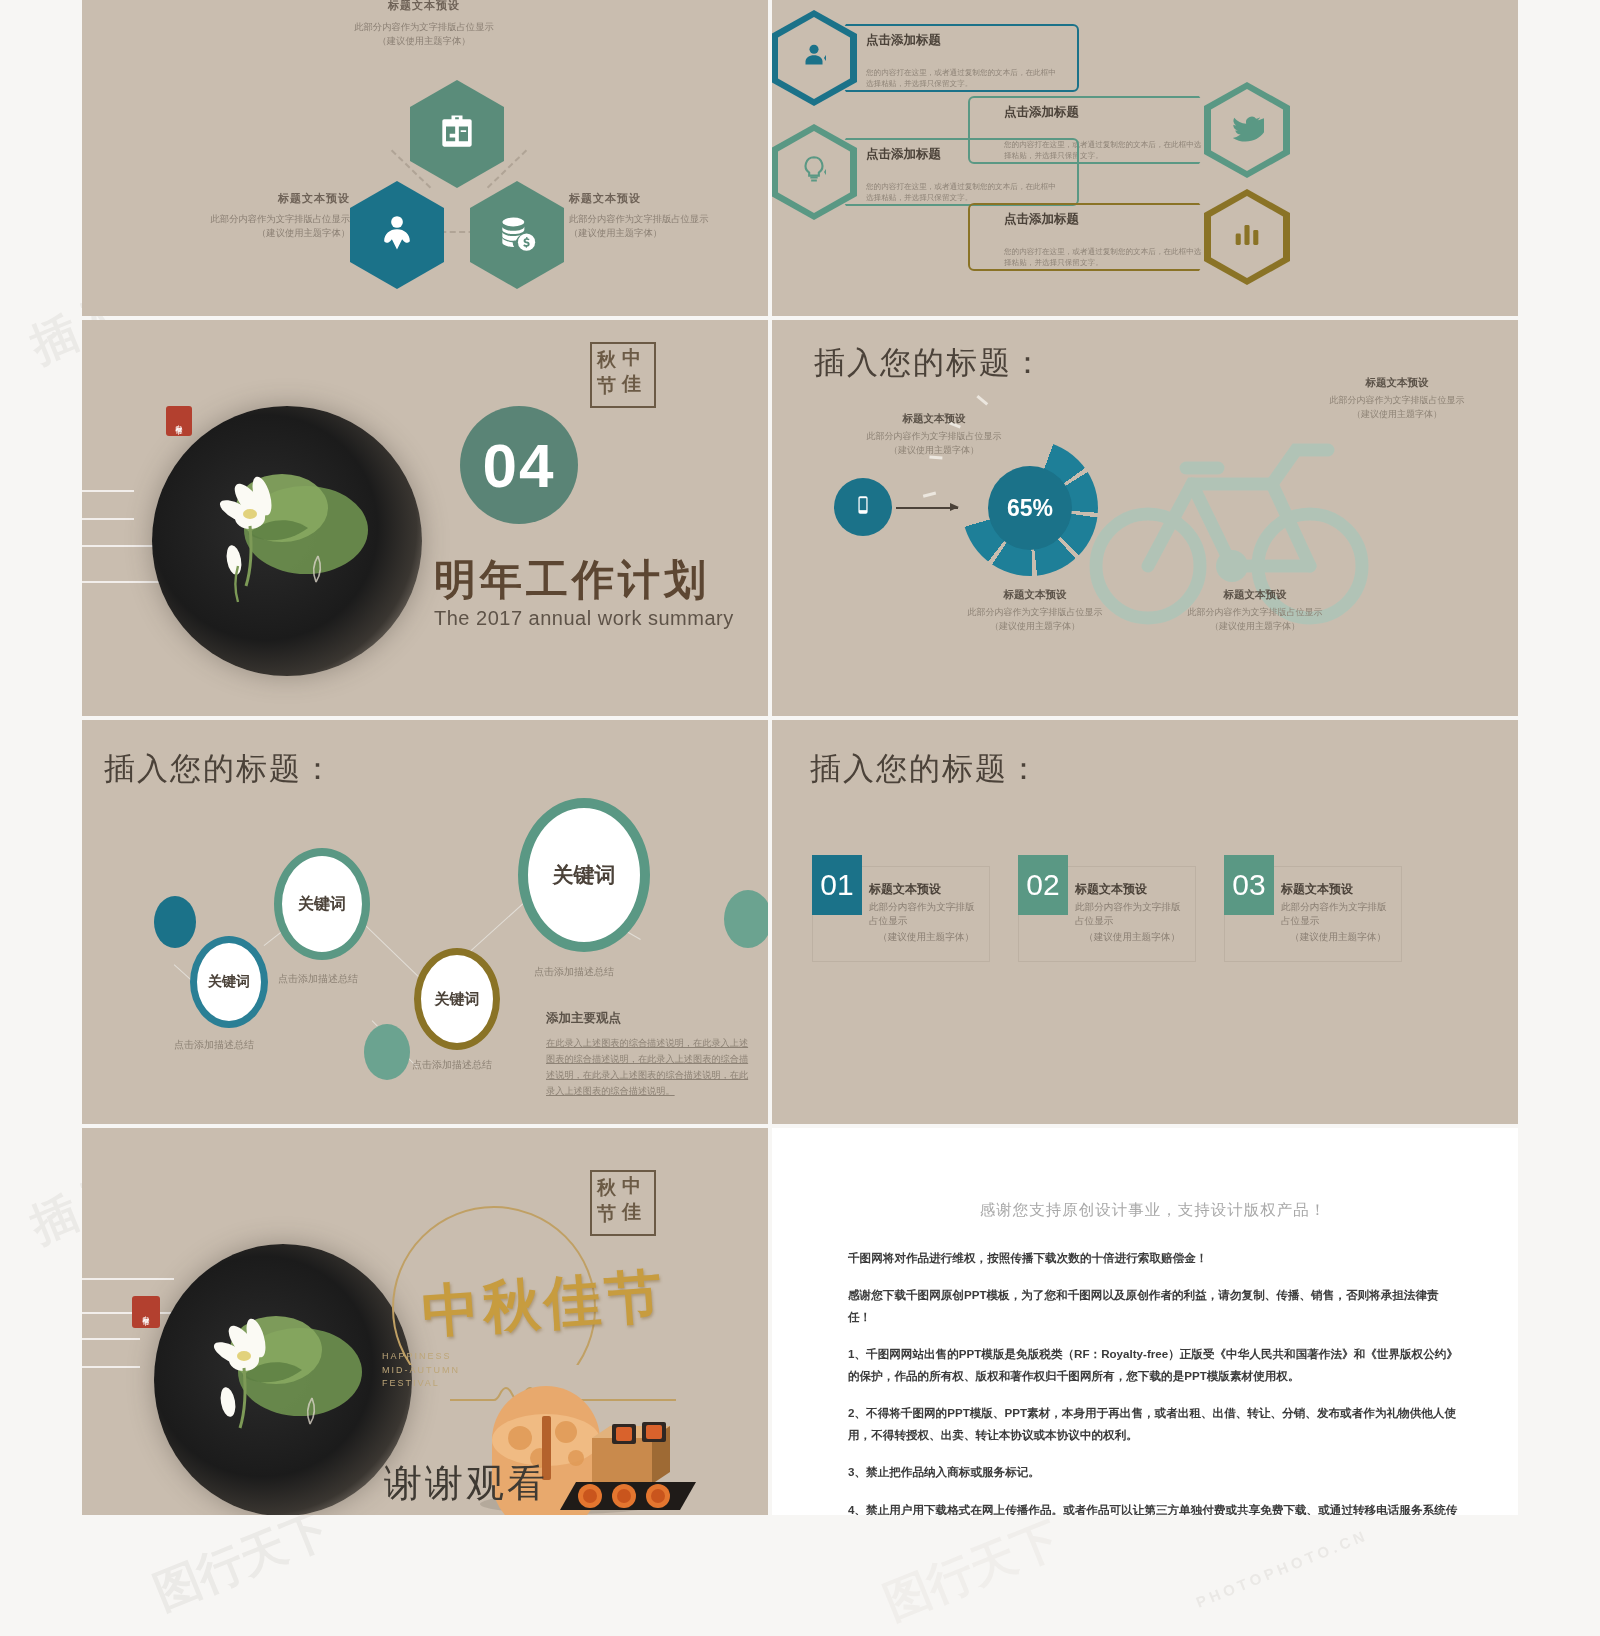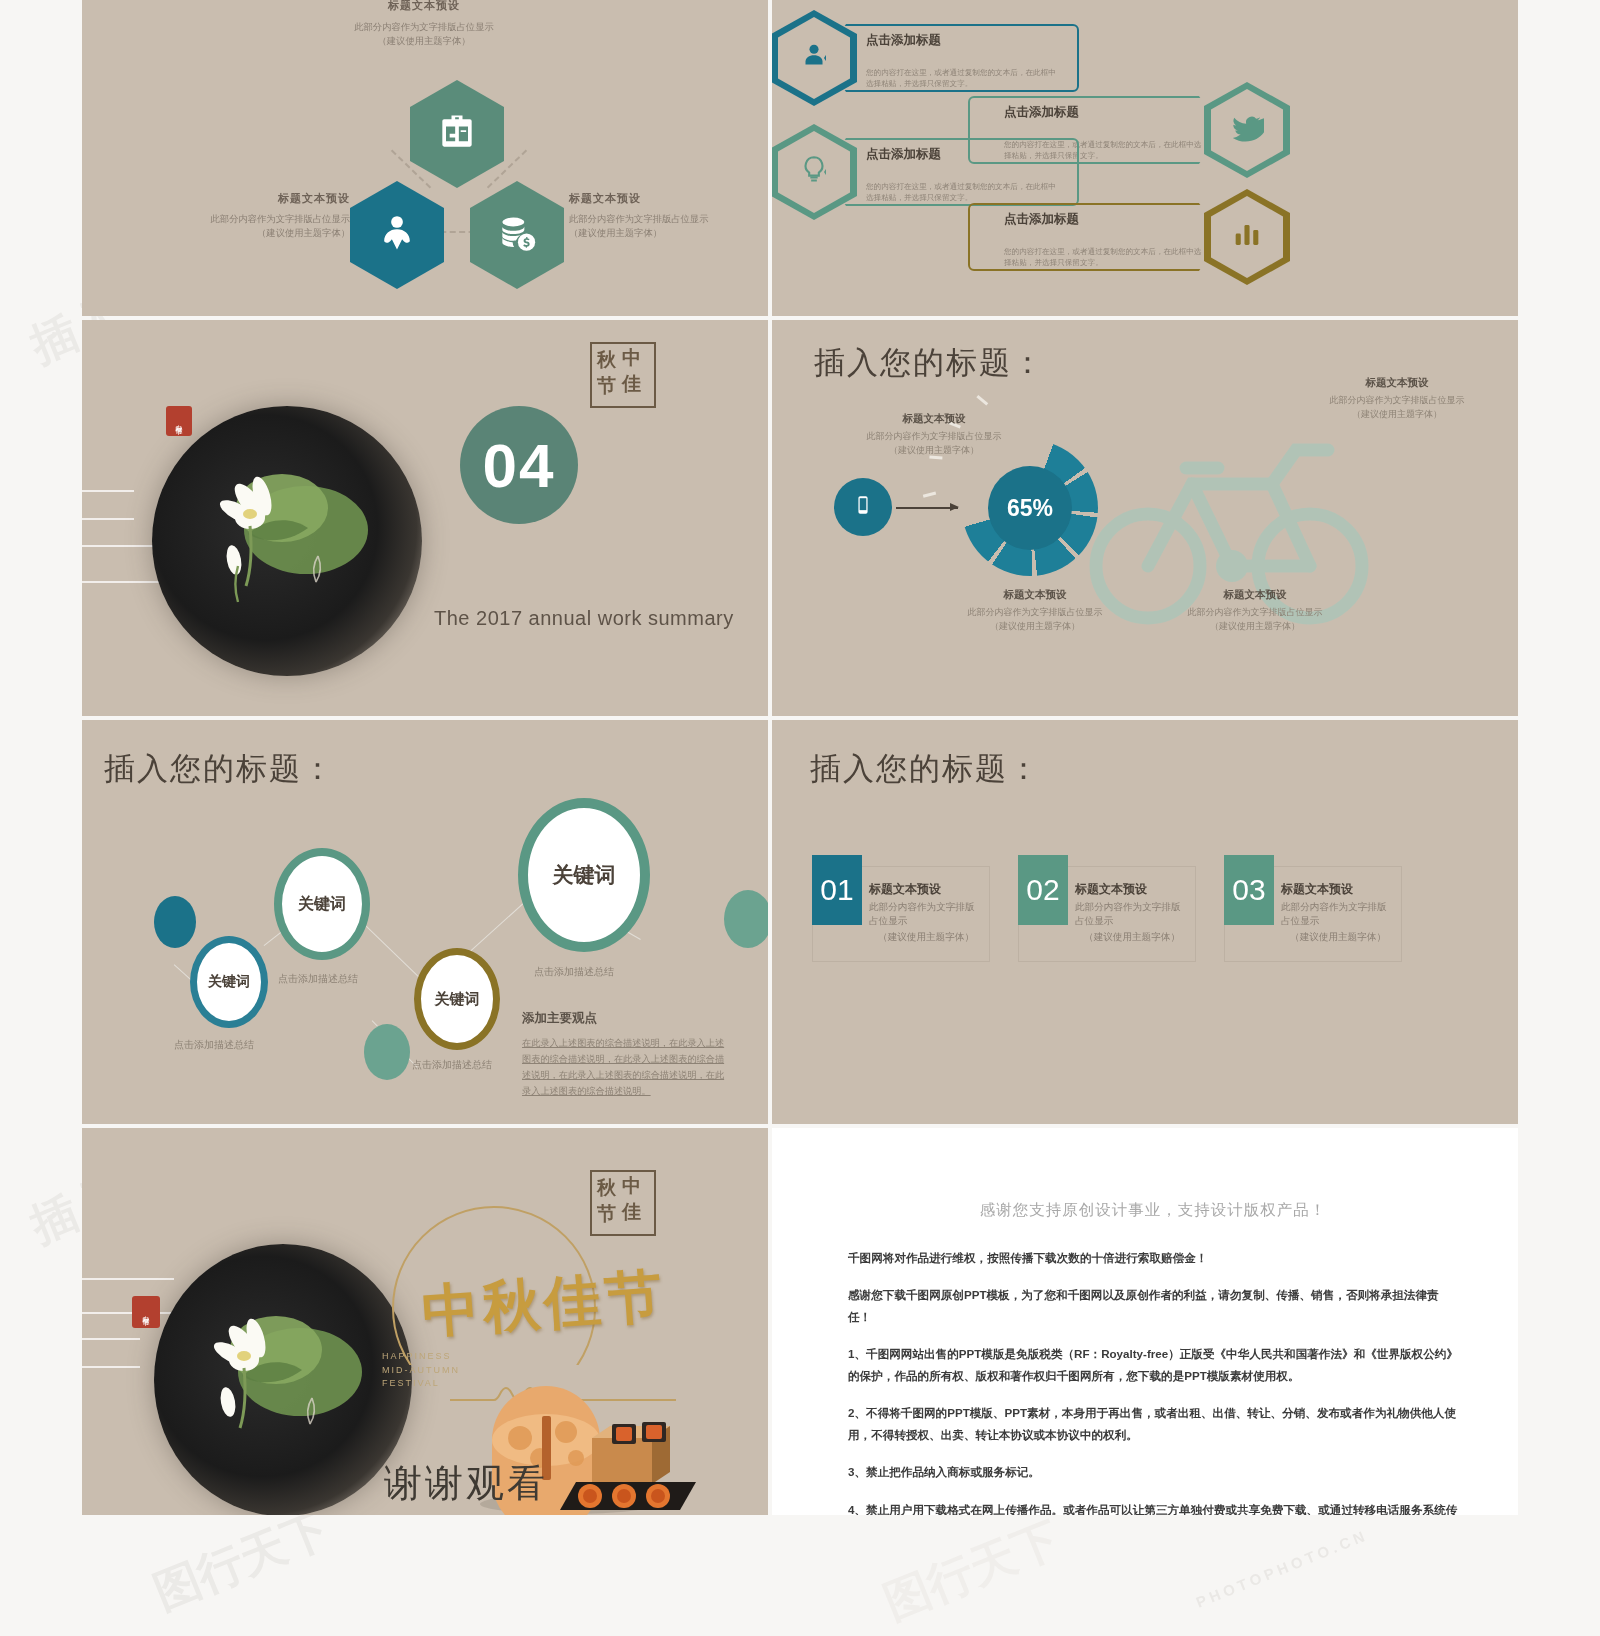--- a/index.html
+++ b/index.html
@@ -81,27 +81,27 @@
   .cap{position:absolute;text-align:center;}
   .cap .t{font-size:10.5px;font-weight:bold;color:#5a5147;}
   .cap .b{font-size:9px;color:#8d8275;line-height:1.55;margin-top:4px;}
 
   
   .kw{position:absolute;border-radius:50%;background:#fff;display:flex;align-items:center;justify-content:center;
       box-sizing:border-box;color:#4b4239;font-weight:bold;}
   .dotc{position:absolute;border-radius:50%;}
   .link{position:absolute;height:1.2px;background:#e2ded7;transform-origin:0 50%;}
   .kwcap{position:absolute;font-size:10px;color:#8d8275;}
-  .mainpt{position:absolute;}
+  .mainpt{position:absolute;margin-left:24px;}
   .mainpt h5{margin:0 0 8px;font-size:12.5px;color:#5a5147;font-weight:bold;}
   .mainpt p{margin:0;font-size:9.2px;color:#8d8275;line-height:1.75;text-decoration:underline;}
 
   
   .card{position:absolute;width:178px;height:96px;border:1px solid #bdb1a3;box-sizing:border-box;}
-  .numbox{position:absolute;left:-1px;top:-12px;width:50px;height:70px;color:#fff;
+  .numbox{position:absolute;left:-1px;top:-12px;width:50px;height:60px;color:#fff;
      display:flex;align-items:center;justify-content:center;font-size:30px;}
   .cardtxt{position:absolute;left:56px;top:14px;right:6px;}
   .cardtxt h5{margin:0;font-size:12px;color:#4b4239;font-weight:bold;}
   .cardtxt p{margin:2px 0 0;font-size:9.6px;color:#8a7f73;line-height:1.42;}
   .cardtxt .hint{display:block;text-align:center;margin-top:3px;}
 
   
   .gold-arc{position:absolute;border:2px solid #c0a064;border-radius:50%;
      clip-path:polygon(0 0,100% 0,100% 78%,0 78%);}
   .mid-cal{position:absolute;font-size:57px;font-weight:bold;color:#c79c3f;letter-spacing:4px;
@@ -263,20 +263,21 @@
     <div class="seal-logo" style="left:508px;top:22px;">
       <span style="left:5px;top:6px;">秋</span>
         <span style="left:30px;top:4px;">中</span>
       <span style="left:5px;top:32px;">节</span>
         <span style="left:30px;top:30px;">佳</span>
     </div>
 
     <div class="circle04" style="left:378px;top:86px;width:118px;height:118px;">
       <span>04</span>
     </div>
+    <div class="zh-title" style="left:352px;top:232px;">明年工作计划</div>
     <div class="en-title" style="left:352px;top:287px;">The 2017 annual work summary</div>
   </div>
 
   <div class="panel col-r row2">
     <div class="slide-h" style="position:absolute;left:42px;top:22px;">插入您的标题：</div>
 
     <svg class="bike" style="left:310px;top:100px;" width="300" height="210" viewBox="0 0 300 210">
       <g fill="none" stroke="#9fc9bd" stroke-width="13" stroke-linecap="round">
         <circle cx="66" cy="146" r="52"></circle>
         <circle cx="228" cy="146" r="52"></circle>

